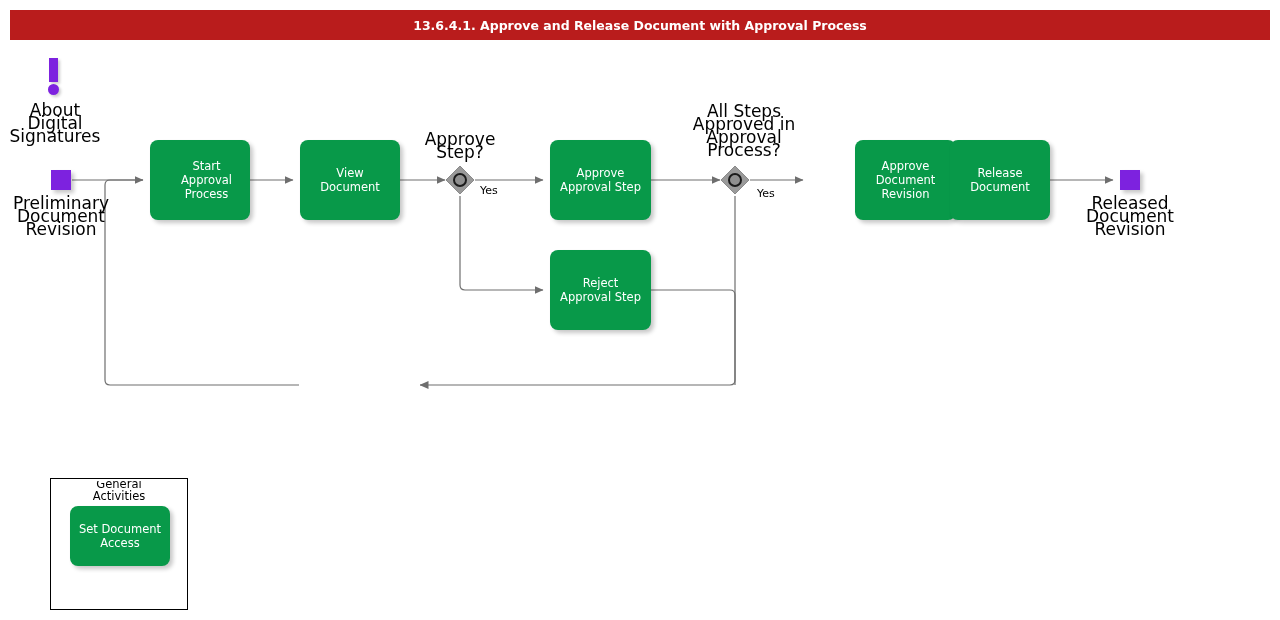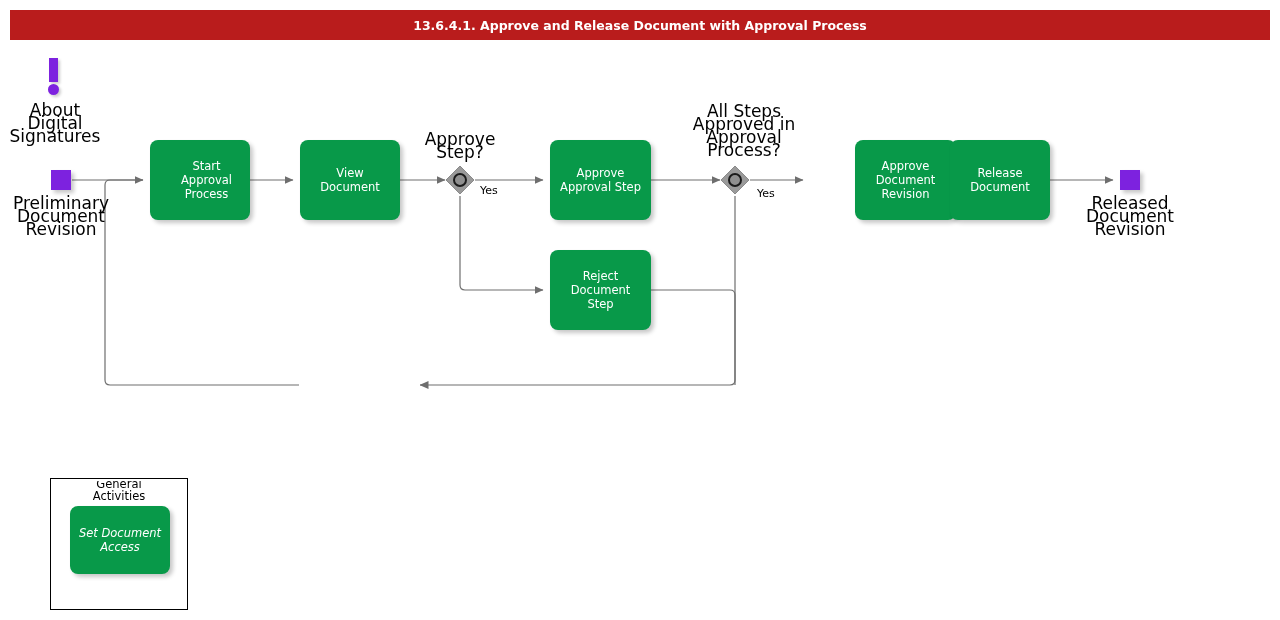--- a/index.html
+++ b/index.html
@@ -211,21 +211,21 @@
     <svg width="30" height="30" viewBox="0 0 30 30" xmlns="http://www.w3.org/2000/svg">
       <polygon points="15,1 29,15 15,29 1,15" fill="#9a9a9a" stroke="#8a8a8a" stroke-width="1"></polygon>
       <circle cx="15" cy="15" r="6" fill="#8f8f8f" stroke="#1a1a1a" stroke-width="2"></circle>
     </svg>
   </div>
   <div class="label small" style="left:480px; top:184px; width:40px; text-align:left;">Yes</div>
 
   <div class="task" style="left:550px; top:140px; width:101px; height:80px;">Approve
 Approval Step</div>
 
-  <div class="task" style="left:550px; top:250px; width:101px; height:80px;">Reject Document
+  <div class="task" style="left:550px; top:250px; width:101px; height:80px;">Reject Approval
 Step</div>
 
   <div class="label" style="left:690px; top:105px; width:108px;">All Steps
 Approved in
 Approval
 Process?</div>
   <div class="gateway" style="left:720px; top:165px;">
     <svg width="30" height="30" viewBox="0 0 30 30" xmlns="http://www.w3.org/2000/svg">
       <polygon points="15,1 29,15 15,29 1,15" fill="#9a9a9a" stroke="#8a8a8a" stroke-width="1"></polygon>
       <circle cx="15" cy="15" r="6" fill="#8f8f8f" stroke="#1a1a1a" stroke-width="2"></circle>
@@ -242,16 +242,16 @@
 
   <div class="dataobj" style="left:1120px; top:170px;"></div>
   <div class="label" style="left:1078px; top:197px; width:104px;">Released
 Document
 Revision</div>
 
 
   <div class="legend-box"></div>
   <div class="legend-title">General
 Activities</div>
-  <div class="task" style="left:70px; top:506px; width:100px; height:68px;font-style:italic;">Set Document
+  <div class="task" style="left:70px; top:506px; width:100px; height:60px;">Set Document
 Access</div>
 
 </div>
 
 </body></html>

